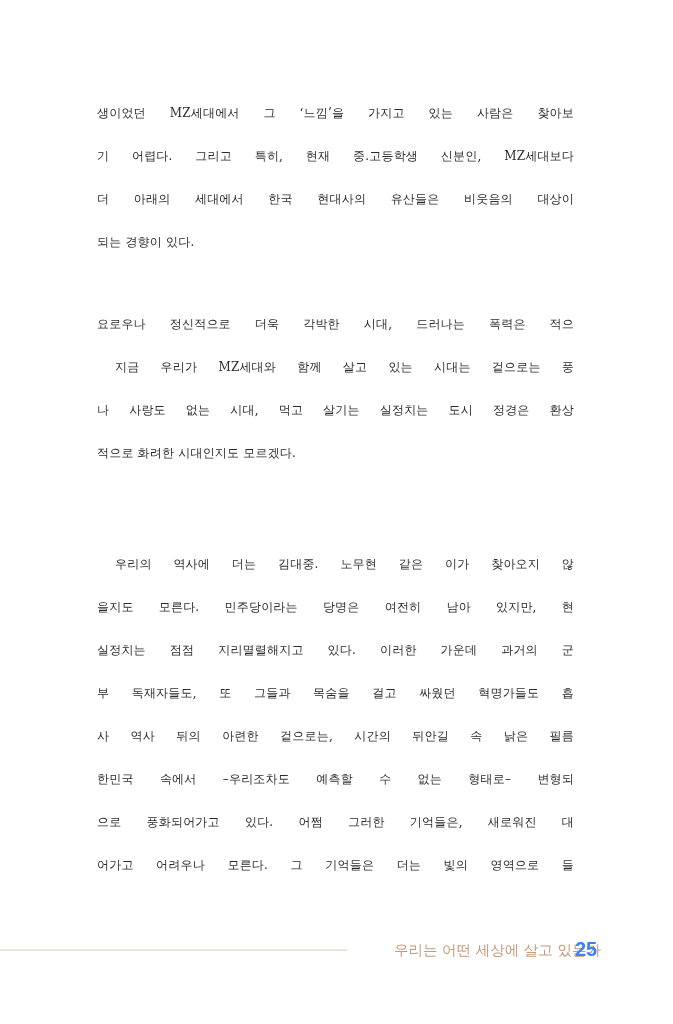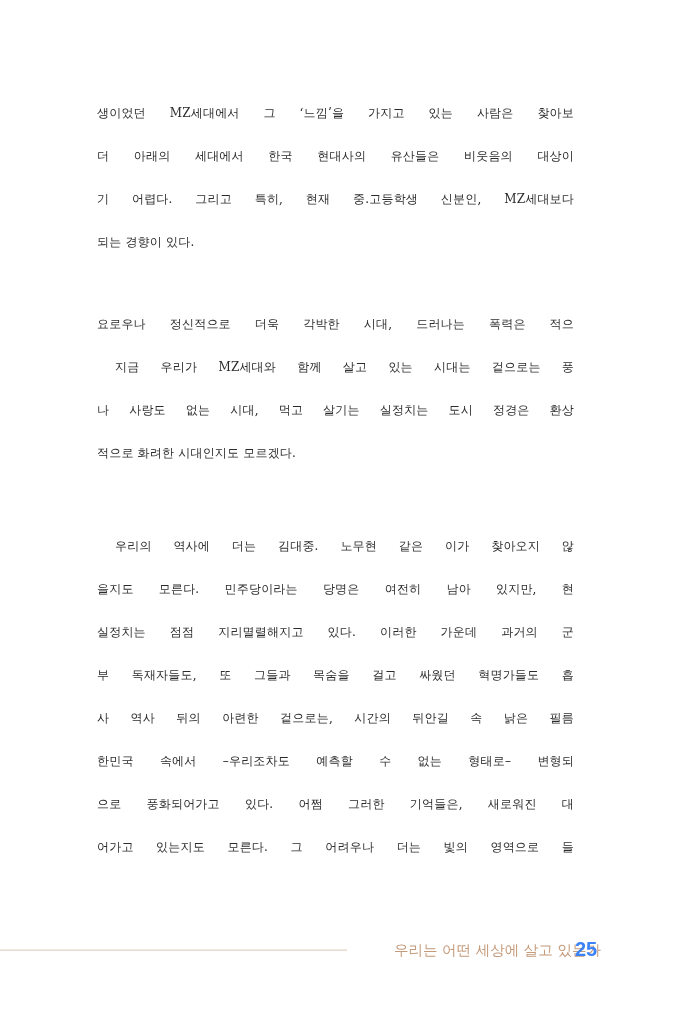--- a/index.html
+++ b/index.html
@@ -37,21 +37,21 @@
     letter-spacing: 0.2px;
   }
   .line.last {
     text-align-last: left;
   }
   .line.indent {
     padding-left: 18px;
   }
   .para-1 { top: 92px; }
   .para-2 { top: 303px; }
-  .para-3 { top: 525px; }
+  .para-3 { top: 543px; }
 
   .footer-rule {
     position: absolute;
     left: 0;
     top: 949px;
     width: 347px;
     height: 2px;
     background: linear-gradient(to bottom, #f3ede4, #e4dbd0);
   }
   .footer-title {
@@ -76,40 +76,40 @@
     line-height: 28px;
   }
 </style>
 </head>
 <body>
 
 <div class="page">
 
   <div class="body-text para-1">
     <span class="line">생이었던 MZ세대에서 그 ‘느낌’을 가지고 있는 사람은 찾아보</span>
+    <span class="line">기 어렵다. 그리고 특히, 현재 중.고등학생 신분인, MZ세대보다</span>
     <span class="line">더 아래의 세대에서 한국 현대사의 유산들은 비웃음의 대상이</span>
-    <span class="line">기 어렵다. 그리고 특히, 현재 중.고등학생 신분인, MZ세대보다</span>
     <span class="line last">되는 경향이 있다.</span>
   </div>
 
   <div class="body-text para-2">
     <span class="line">요로우나 정신적으로 더욱 각박한 시대, 드러나는 폭력은 적으</span>
     <span class="line indent">지금 우리가 MZ세대와 함께 살고 있는 시대는 겉으로는 풍</span>
     <span class="line">나 사랑도 없는 시대, 먹고 살기는 실정치는 도시 정경은 환상</span>
     <span class="line last">적으로 화려한 시대인지도 모르겠다.</span>
   </div>
 
   <div class="body-text para-3">
     <span class="line indent">우리의 역사에 더는 김대중. 노무현 같은 이가 찾아오지 않</span>
     <span class="line">을지도 모른다. 민주당이라는 당명은 여전히 남아 있지만, 현</span>
     <span class="line">실정치는 점점 지리멸렬해지고 있다. 이러한 가운데 과거의 군</span>
     <span class="line">부 독재자들도, 또 그들과 목숨을 걸고 싸웠던 혁명가들도 흡</span>
     <span class="line">사 역사 뒤의 아련한 겉으로는, 시간의 뒤안길 속 낡은 필름</span>
     <span class="line">한민국 속에서 –우리조차도 예측할 수 없는 형태로– 변형되</span>
     <span class="line">으로 풍화되어가고 있다. 어쩜 그러한 기억들은, 새로워진 대</span>
-    <span class="line">어가고 있는지도 모른다. 그 어려우나 더는 빛의 영역으로 들</span>
+    <span class="line">어가고 어려우나 모른다. 그 기억들은 더는 빛의 영역으로 들</span>
   </div>
 
   <div class="footer-rule"></div>
   <div class="footer-title">우리는 어떤 세상에 살고 있는가</div>
   <div class="page-number">25</div>
 
 </div>
 
 </body></html>

